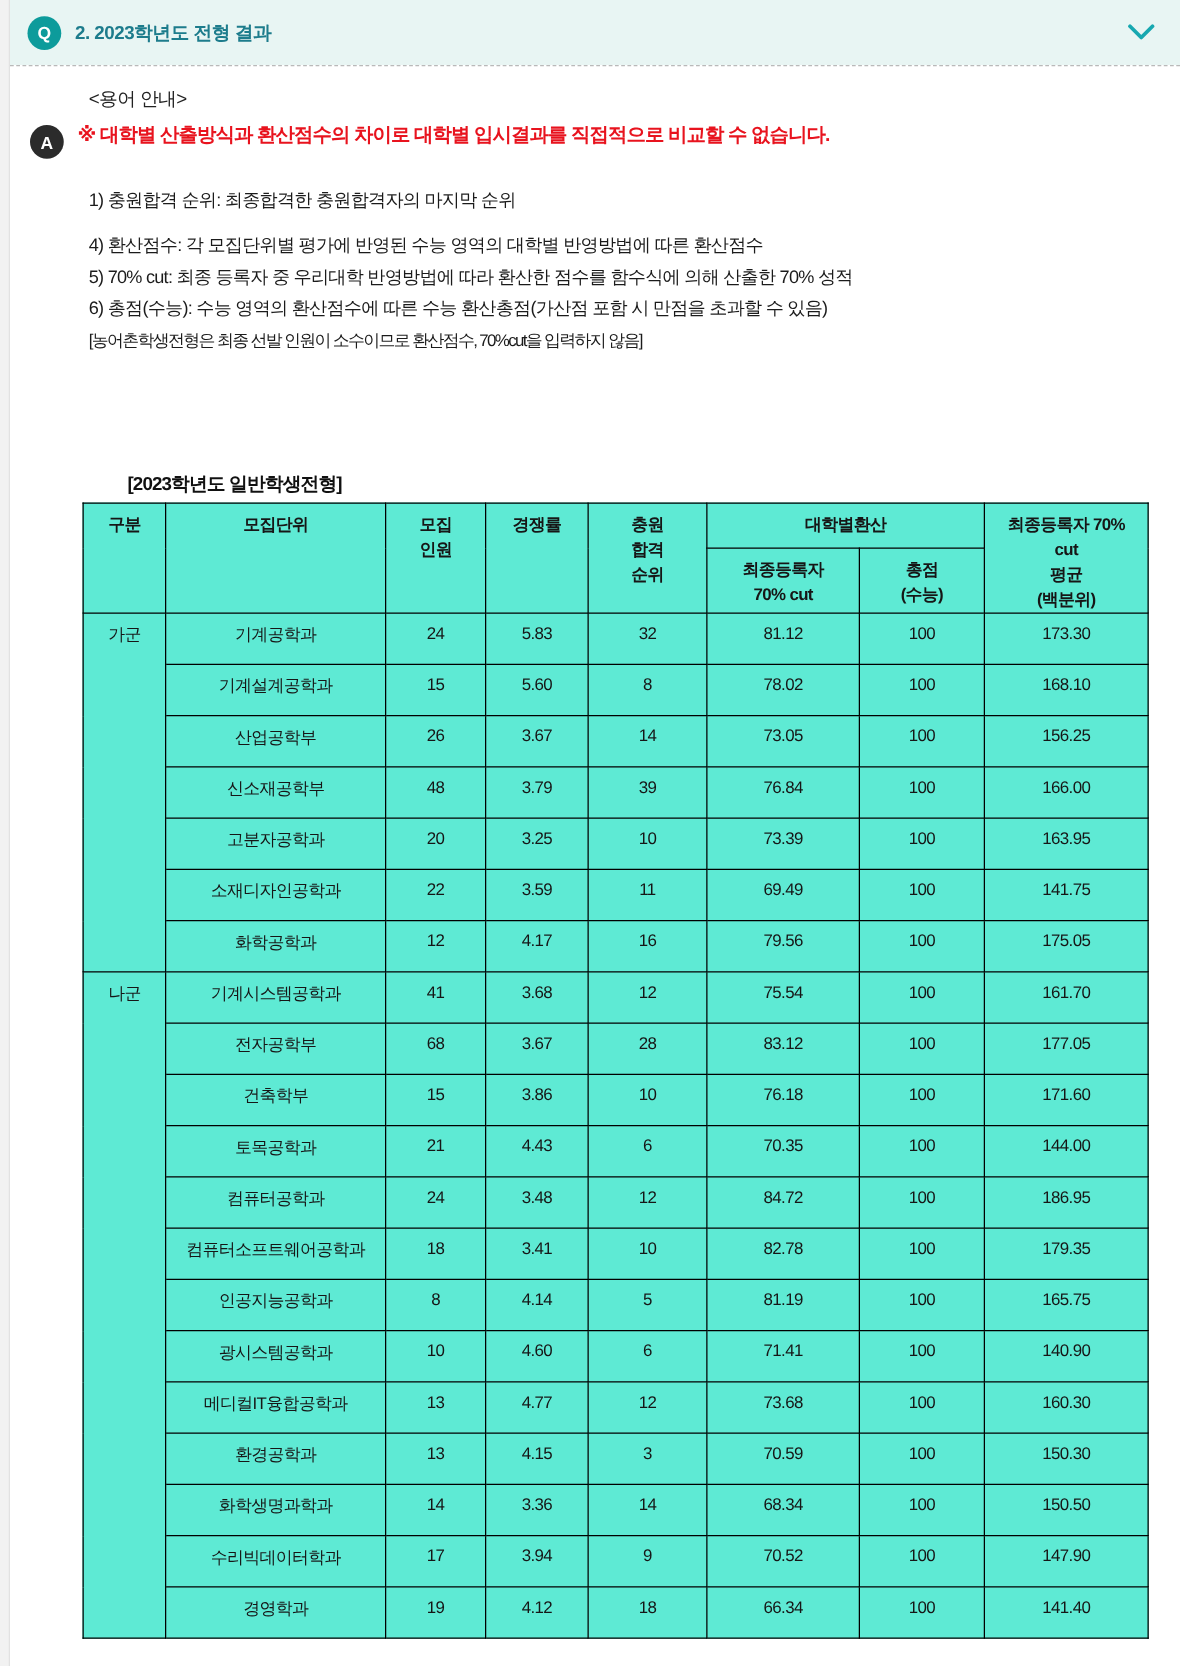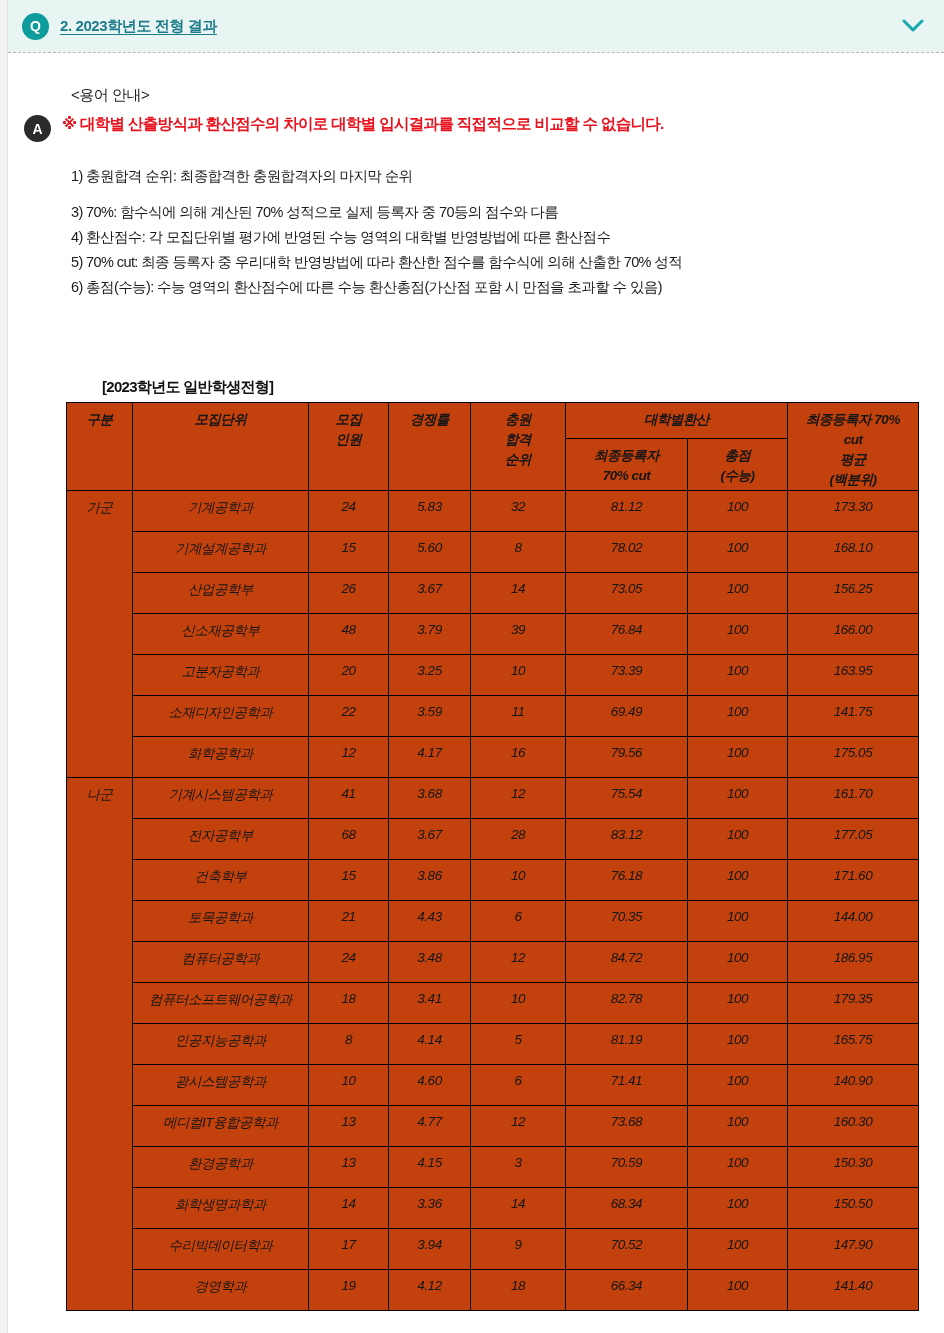--- a/index.html
+++ b/index.html
@@ -46,21 +46,20 @@
     font-size: 14px;
     color: #ffffff;
     letter-spacing: 0;
   }
   .badge-q { background: #0d9b9b; }
   .qa-title {
     margin-left: 11px;
     font-size: 15px;
     font-weight: bold;
     color: #1d7c8c;
-    text-decoration: underline;
     text-underline-offset: 3px;
     letter-spacing: -0.4px;
     white-space: nowrap;
   }
   .chevron {
     margin-left: auto;
     width: 26px; height: 26px;
     display: flex; align-items: center; justify-content: center;
   }
   .chevron svg { display: block; }
@@ -69,21 +68,21 @@
     position: absolute;
     left: 8px; top: 52px;
     width: 936px;
     height: 0;
     border-top: 1px dashed #b9b9b9;
   }
 
   
   .answer-body {
     position: absolute;
-    left: 8px; top: 70px;
+    left: 8px; top: 55px;
     width: 936px;
     padding: 14px 16px 0 16px;
   }
   .term-guide {
     margin-left: 47px;
     font-size: 15px;
     color: #222222;
     letter-spacing: -0.5px;
     line-height: 1.4;
   }
@@ -134,22 +133,21 @@
     font-weight: bold;
     color: #111111;
     letter-spacing: -0.7px;
     margin-bottom: 5px;
     padding-left: 36px;
   }
   table.results {
     border-collapse: collapse;
     table-layout: fixed;
     width: 852px;
-    background: #c2410c;
-    font-style: italic;
+    background: #5eead4;
   }
   table.results th,
   table.results td {
     border: 1px solid #000000;
     font-size: 13.5px;
     color: #161616;
     letter-spacing: -0.5px;
     padding: 0;
   }
   table.results th {
@@ -206,24 +204,24 @@
     <div class="term-guide">&lt;용어 안내&gt;</div>
 
     <div class="warn-row">
       <div class="badge badge-a">A</div>
       <div class="warn-text">※ 대학별 산출방식과 환산점수의 차이로 대학별 입시결과를 직접적으로 비교할 수 없습니다.</div>
     </div>
 
     <div class="notes">
       <div class="note-line">1) 충원합격 순위: 최종합격한 충원합격자의 마지막 순위</div>
       <div class="note-gap"></div>
-      <div class="note-line">3) 70%: 함수식에 의해 계산된 70% 성적으로 실제 등록자 중 70등의 점수와 다름</div>
       <div class="note-line">4) 환산점수: 각 모집단위별 평가에 반영된 수능 영역의 대학별 반영방법에 따른 환산점수</div>
       <div class="note-line">5) 70% cut: 최종 등록자 중 우리대학 반영방법에 따라 환산한 점수를 함수식에 의해 산출한 70% 성적</div>
       <div class="note-line">6) 총점(수능): 수능 영역의 환산점수에 따른 수능 환산총점(가산점 포함 시 만점을 초과할 수 있음)</div>
+      <div class="note-line note-bracket">[농어촌학생전형은 최종 선발 인원이 소수이므로 환산점수, 70%cut을 입력하지 않음]</div>
     </div>
 
   </div>
 
   <div class="table-wrap">
     <div class="table-caption">[2023학년도 일반학생전형]</div>
 
     <table class="results">
       <colgroup>
         <col class="col-gubun">

